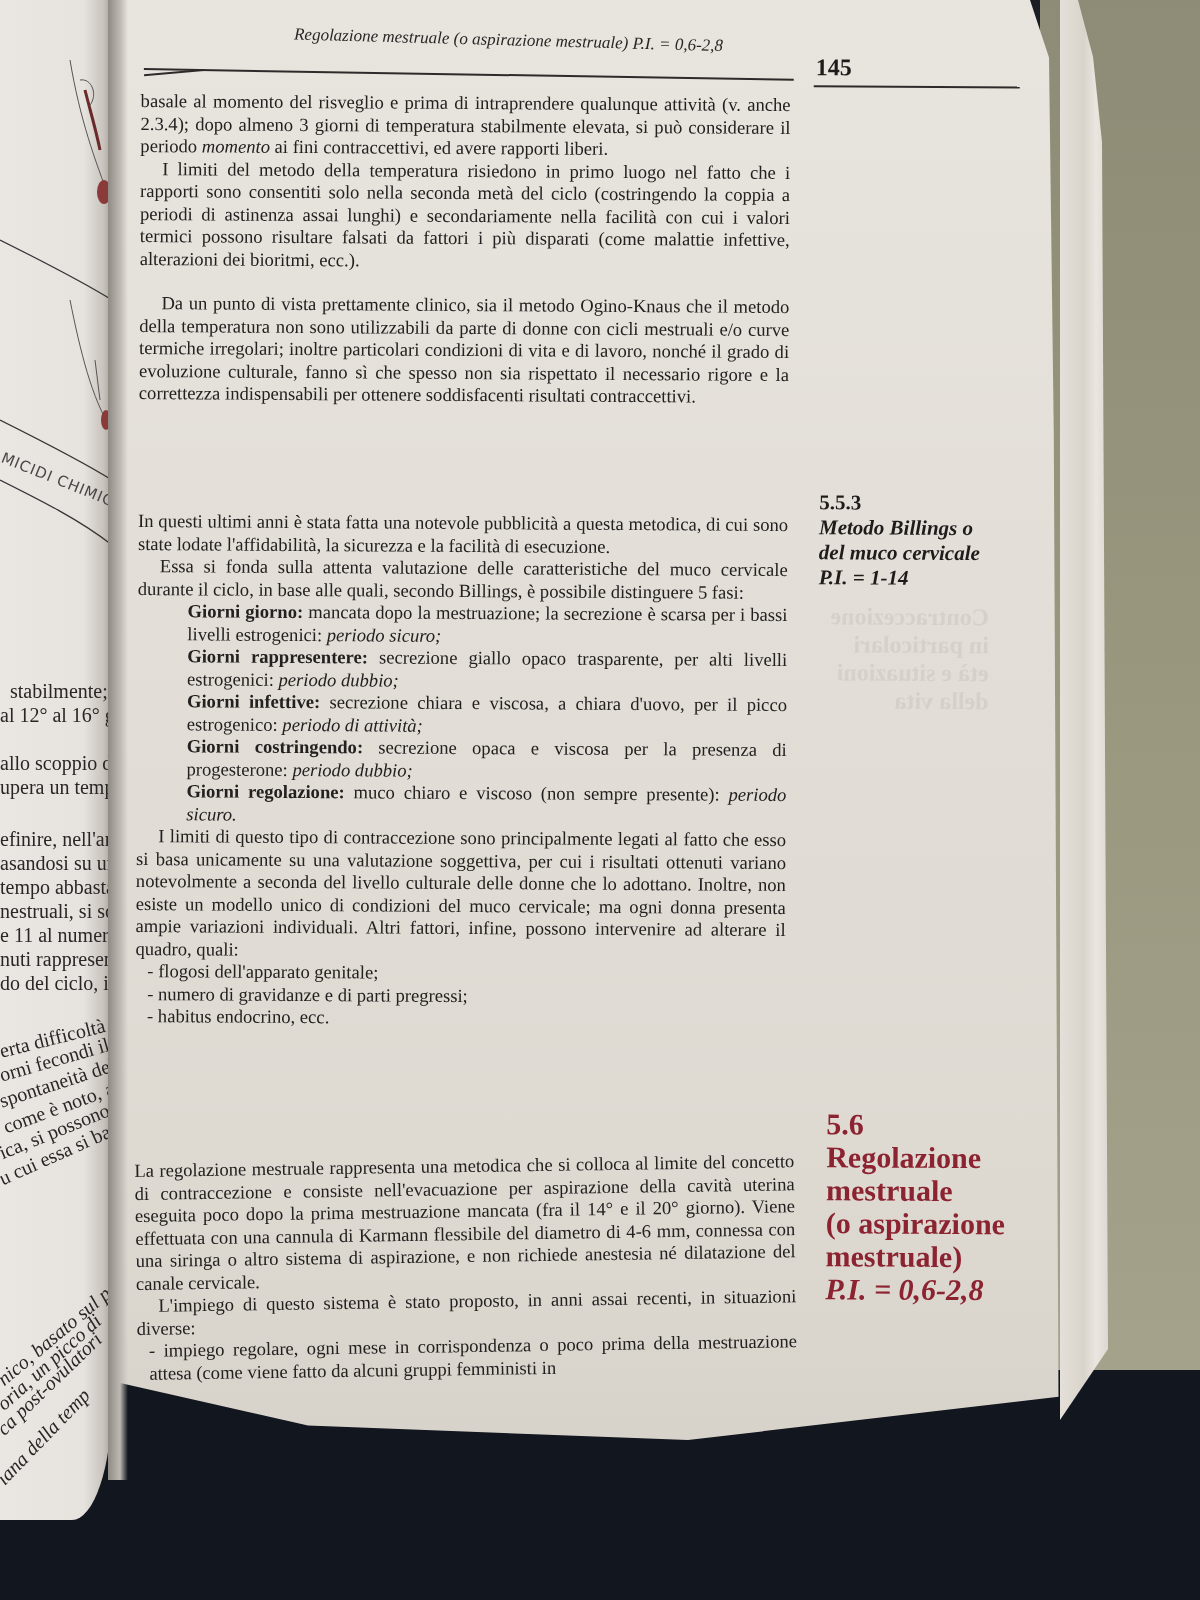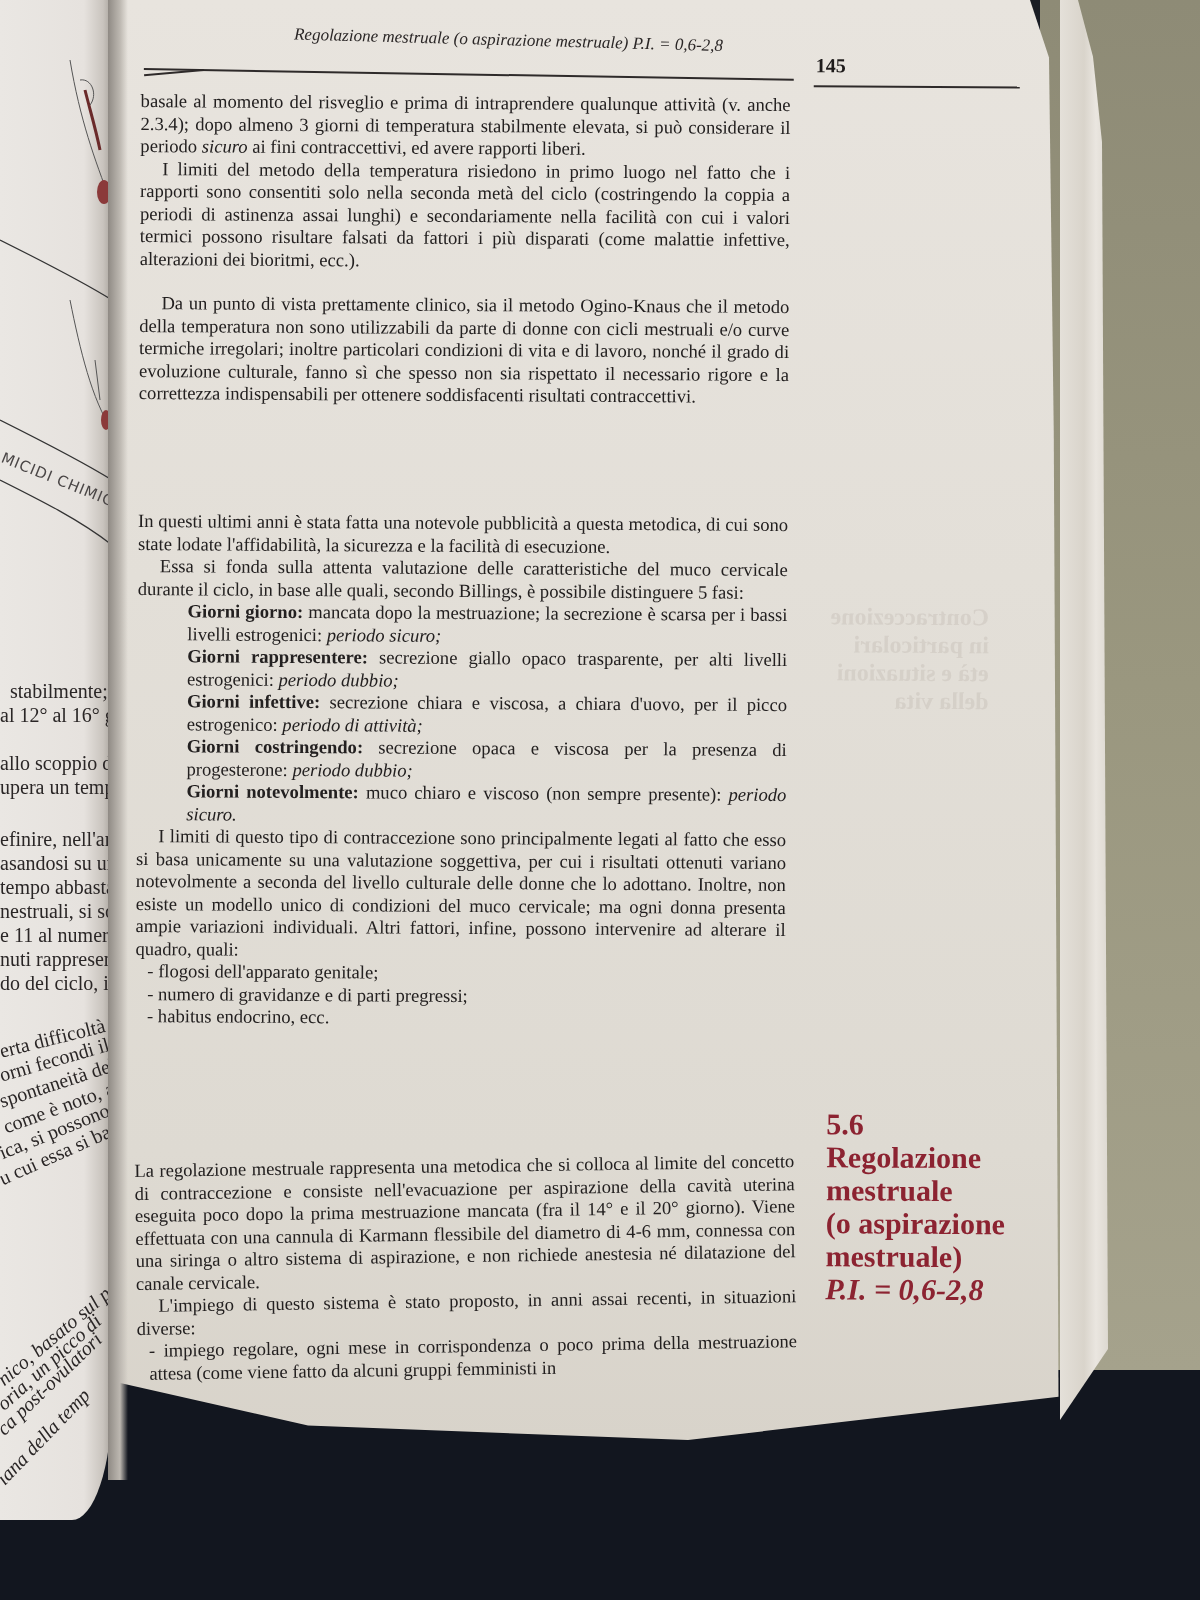--- a/index.html
+++ b/index.html
@@ -52,21 +52,21 @@
       transform: rotate(0.35deg);
       transform-origin: 460px 700px;
     }
     .running-head {
       position: absolute; left: 290px; top: 30px;
       font-style: italic; font-size: 17px; color: #2a2626;
       transform: rotate(1.2deg);
     }
     .page-number {
       position: absolute; left: 812px; top: 52px;
-      font-weight: bold; font-size: 20px; color: #1e1b1b;
+      font-weight: bold; font-size: 24px; color: #1e1b1b;
     }
     .rule-left {
       position: absolute; left: 140px; top: 70px; width: 650px; height: 1.5px;
       background: #2e2a2a; transform: rotate(0.6deg); transform-origin: left;
     }
     .rule-left::before {
       content: ""; position: absolute; left: 0; top: 0; width: 60px; height: 1.5px;
       background: #2e2a2a; transform: rotate(-6deg); transform-origin: right;
     }
     .rule-right {
@@ -147,36 +147,42 @@
 <div class="page"></div>
 <div class="gutter"></div>
 
 <div class="content">
   <div class="running-head">Regolazione mestruale (o aspirazione mestruale) P.I. = 0,6-2,8</div>
   <div class="rule-left"></div>
   <div class="page-number">145</div>
   <div class="rule-right"></div>
 
   <div class="col" style="top:92px;">
-    <p><span>basale al momento del risveglio e prima di intraprendere qualunque attività (v. anche 2.3.4); dopo almeno 3 giorni di temperatura stabilmente elevata, si può considerare il periodo </span><i>sicuro</i><span> ai fini contraccettivi, ed avere rapporti liberi.</span></p>
+    <p><span>basale al momento del risveglio e prima di intraprendere qualunque attività (v. anche 2.3.4); dopo almeno 3 giorni di temperatura stabilmente elevata, si può considerare il periodo </span><i>momento</i><span> ai fini contraccettivi, ed avere rapporti liberi.</span></p>
     <p class="ind">I limiti del metodo della temperatura risiedono in primo luogo nel fatto che i rapporti sono consentiti solo nella seconda metà del ciclo (costringendo la coppia a periodi di astinenza assai lunghi) e secondariamente nella facilità con cui i valori termici possono risultare falsati da fattori i più disparati (come malattie infettive, alterazioni dei bioritmi, ecc.).</p>
     <p class="ind" style="margin-top:22px;">Da un punto di vista prettamente clinico, sia il metodo Ogino-Knaus che il metodo della temperatura non sono utilizzabili da parte di donne con cicli mestruali e/o curve termiche irregolari; inoltre particolari condizioni di vita e di lavoro, nonché il grado di evoluzione culturale, fanno sì che spesso non sia rispettato il necessario rigore e la correttezza indispensabili per ottenere soddisfacenti risultati contraccettivi.</p>
   </div>
 
   <div class="ghost">Contraccezione<br>in particolari<br>età e situazioni<br>della vita</div>
 
+  <div class="side-heading" style="left:818px;top:488px;">
+    <div class="num">5.5.3</div>
+    <div class="t">Metodo Billings o</div>
+    <div class="t">del muco cervicale</div>
+    <div class="t">P.I. = 1-14</div>
+  </div>
 
   <div class="col" style="top:512px;">
     <p>In questi ultimi anni è stata fatta una notevole pubblicità a questa metodica, di cui sono state lodate l'affidabilità, la sicurezza e la facilità di esecuzione.</p>
     <p class="ind">Essa si fonda sulla attenta valutazione delle caratteristiche del muco cervicale durante il ciclo, in base alle quali, secondo Billings, è possibile distinguere 5 fasi:</p>
     <p class="phase"><b>Giorni</b> <b>giorno:</b><span> mancata dopo la mestruazione; la secrezione è scarsa per i bassi livelli estrogenici: </span><i>periodo sicuro;</i></p>
     <p class="phase"><b>Giorni</b> <b>rappresentere:</b><span> secrezione giallo opaco trasparente, per alti livelli estrogenici: </span><i>periodo dubbio;</i></p>
     <p class="phase"><b>Giorni</b> <b>infettive:</b><span> secrezione chiara e viscosa, a chiara d'uovo, per il picco estrogenico: </span><i>periodo di attività;</i></p>
     <p class="phase"><b>Giorni</b> <b>costringendo:</b><span> secrezione opaca e viscosa per la presenza di progesterone: </span><i>periodo dubbio;</i></p>
-    <p class="phase"><b>Giorni</b> <b>notevolmente:</b><span> muco chiaro e viscoso (non sempre presente): </span><i>periodo sicuro.</i></p>
+    <p class="phase"><b>Giorni</b> <b>regolazione:</b><span> muco chiaro e viscoso (non sempre presente): </span><i>periodo sicuro.</i></p>
     <p class="ind">I limiti di questo tipo di contraccezione sono principalmente legati al fatto che esso si basa unicamente su una valutazione soggettiva, per cui i risultati ottenuti variano notevolmente a seconda del livello culturale delle donne che lo adottano. Inoltre, non esiste un modello unico di condizioni del muco cervicale; ma ogni donna presenta ampie variazioni individuali. Altri fattori, infine, possono intervenire ad alterare il quadro, quali:</p>
     <p class="dash-item">- flogosi dell'apparato genitale;</p>
     <p class="dash-item">- numero di gravidanze e di parti pregressi;</p>
     <p class="dash-item">- habitus endocrino, ecc.</p>
   </div>
 
   <div class="section-heading">
     <div>5.6</div>
     <div>Regolazione</div>
     <div>mestruale</div>

